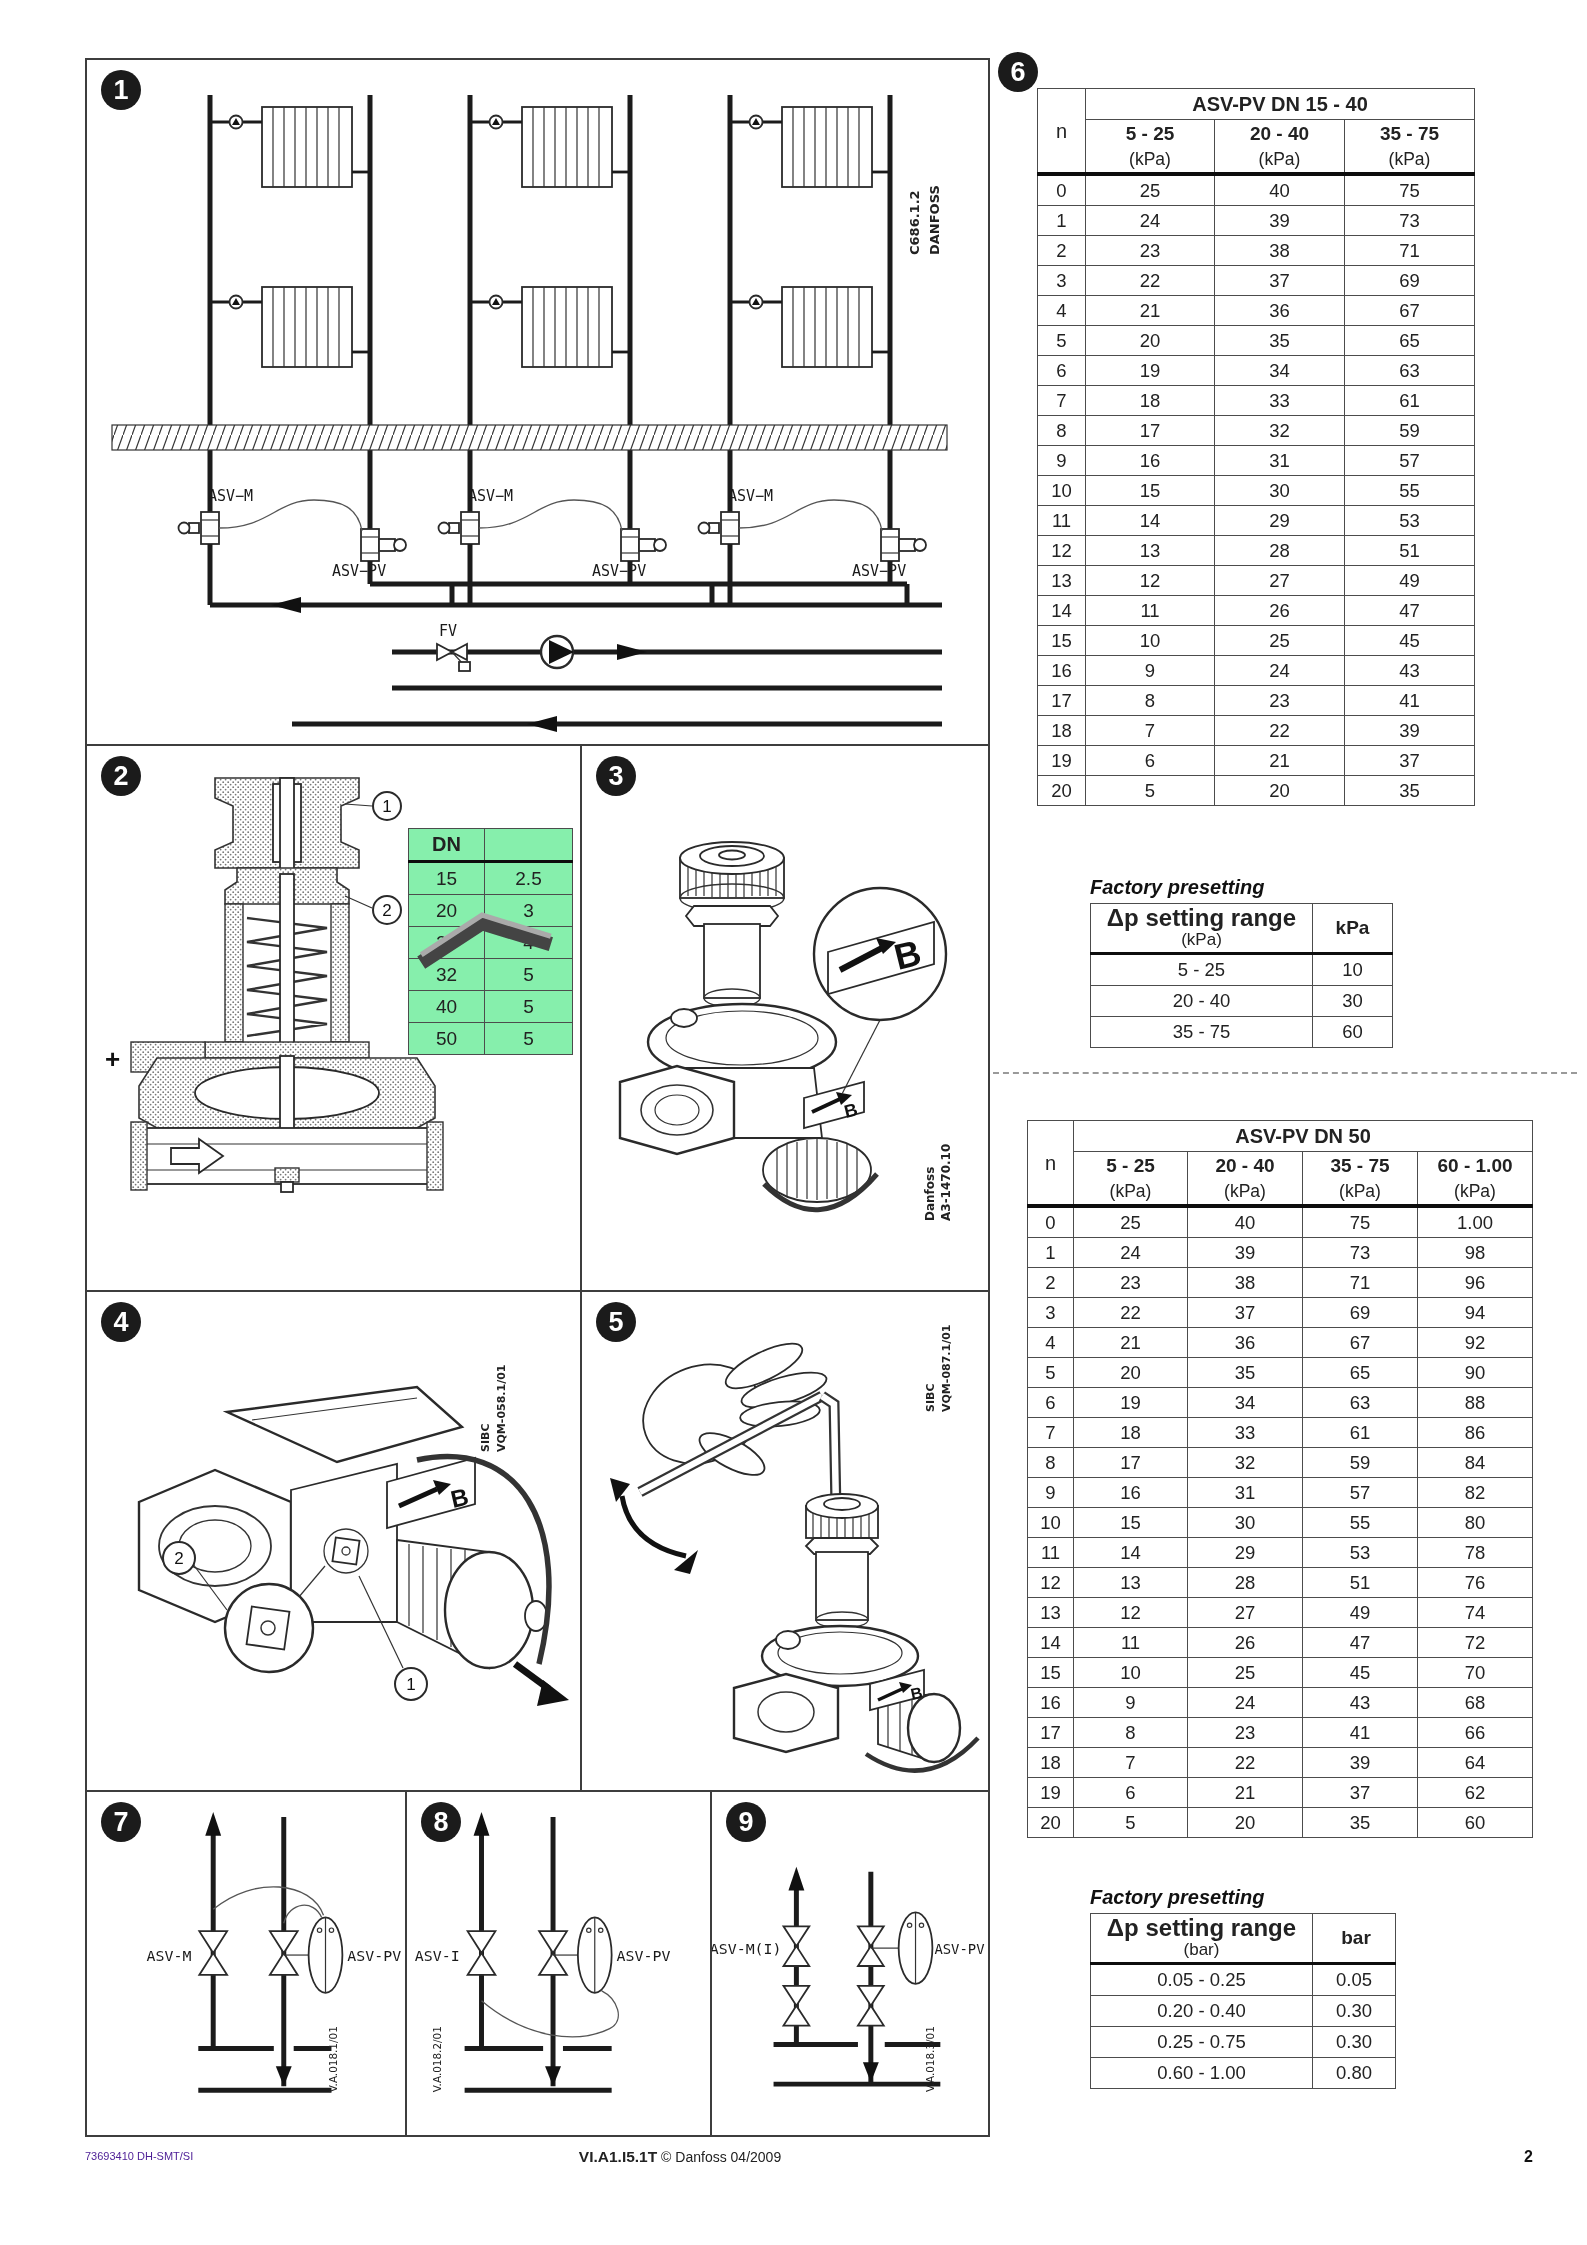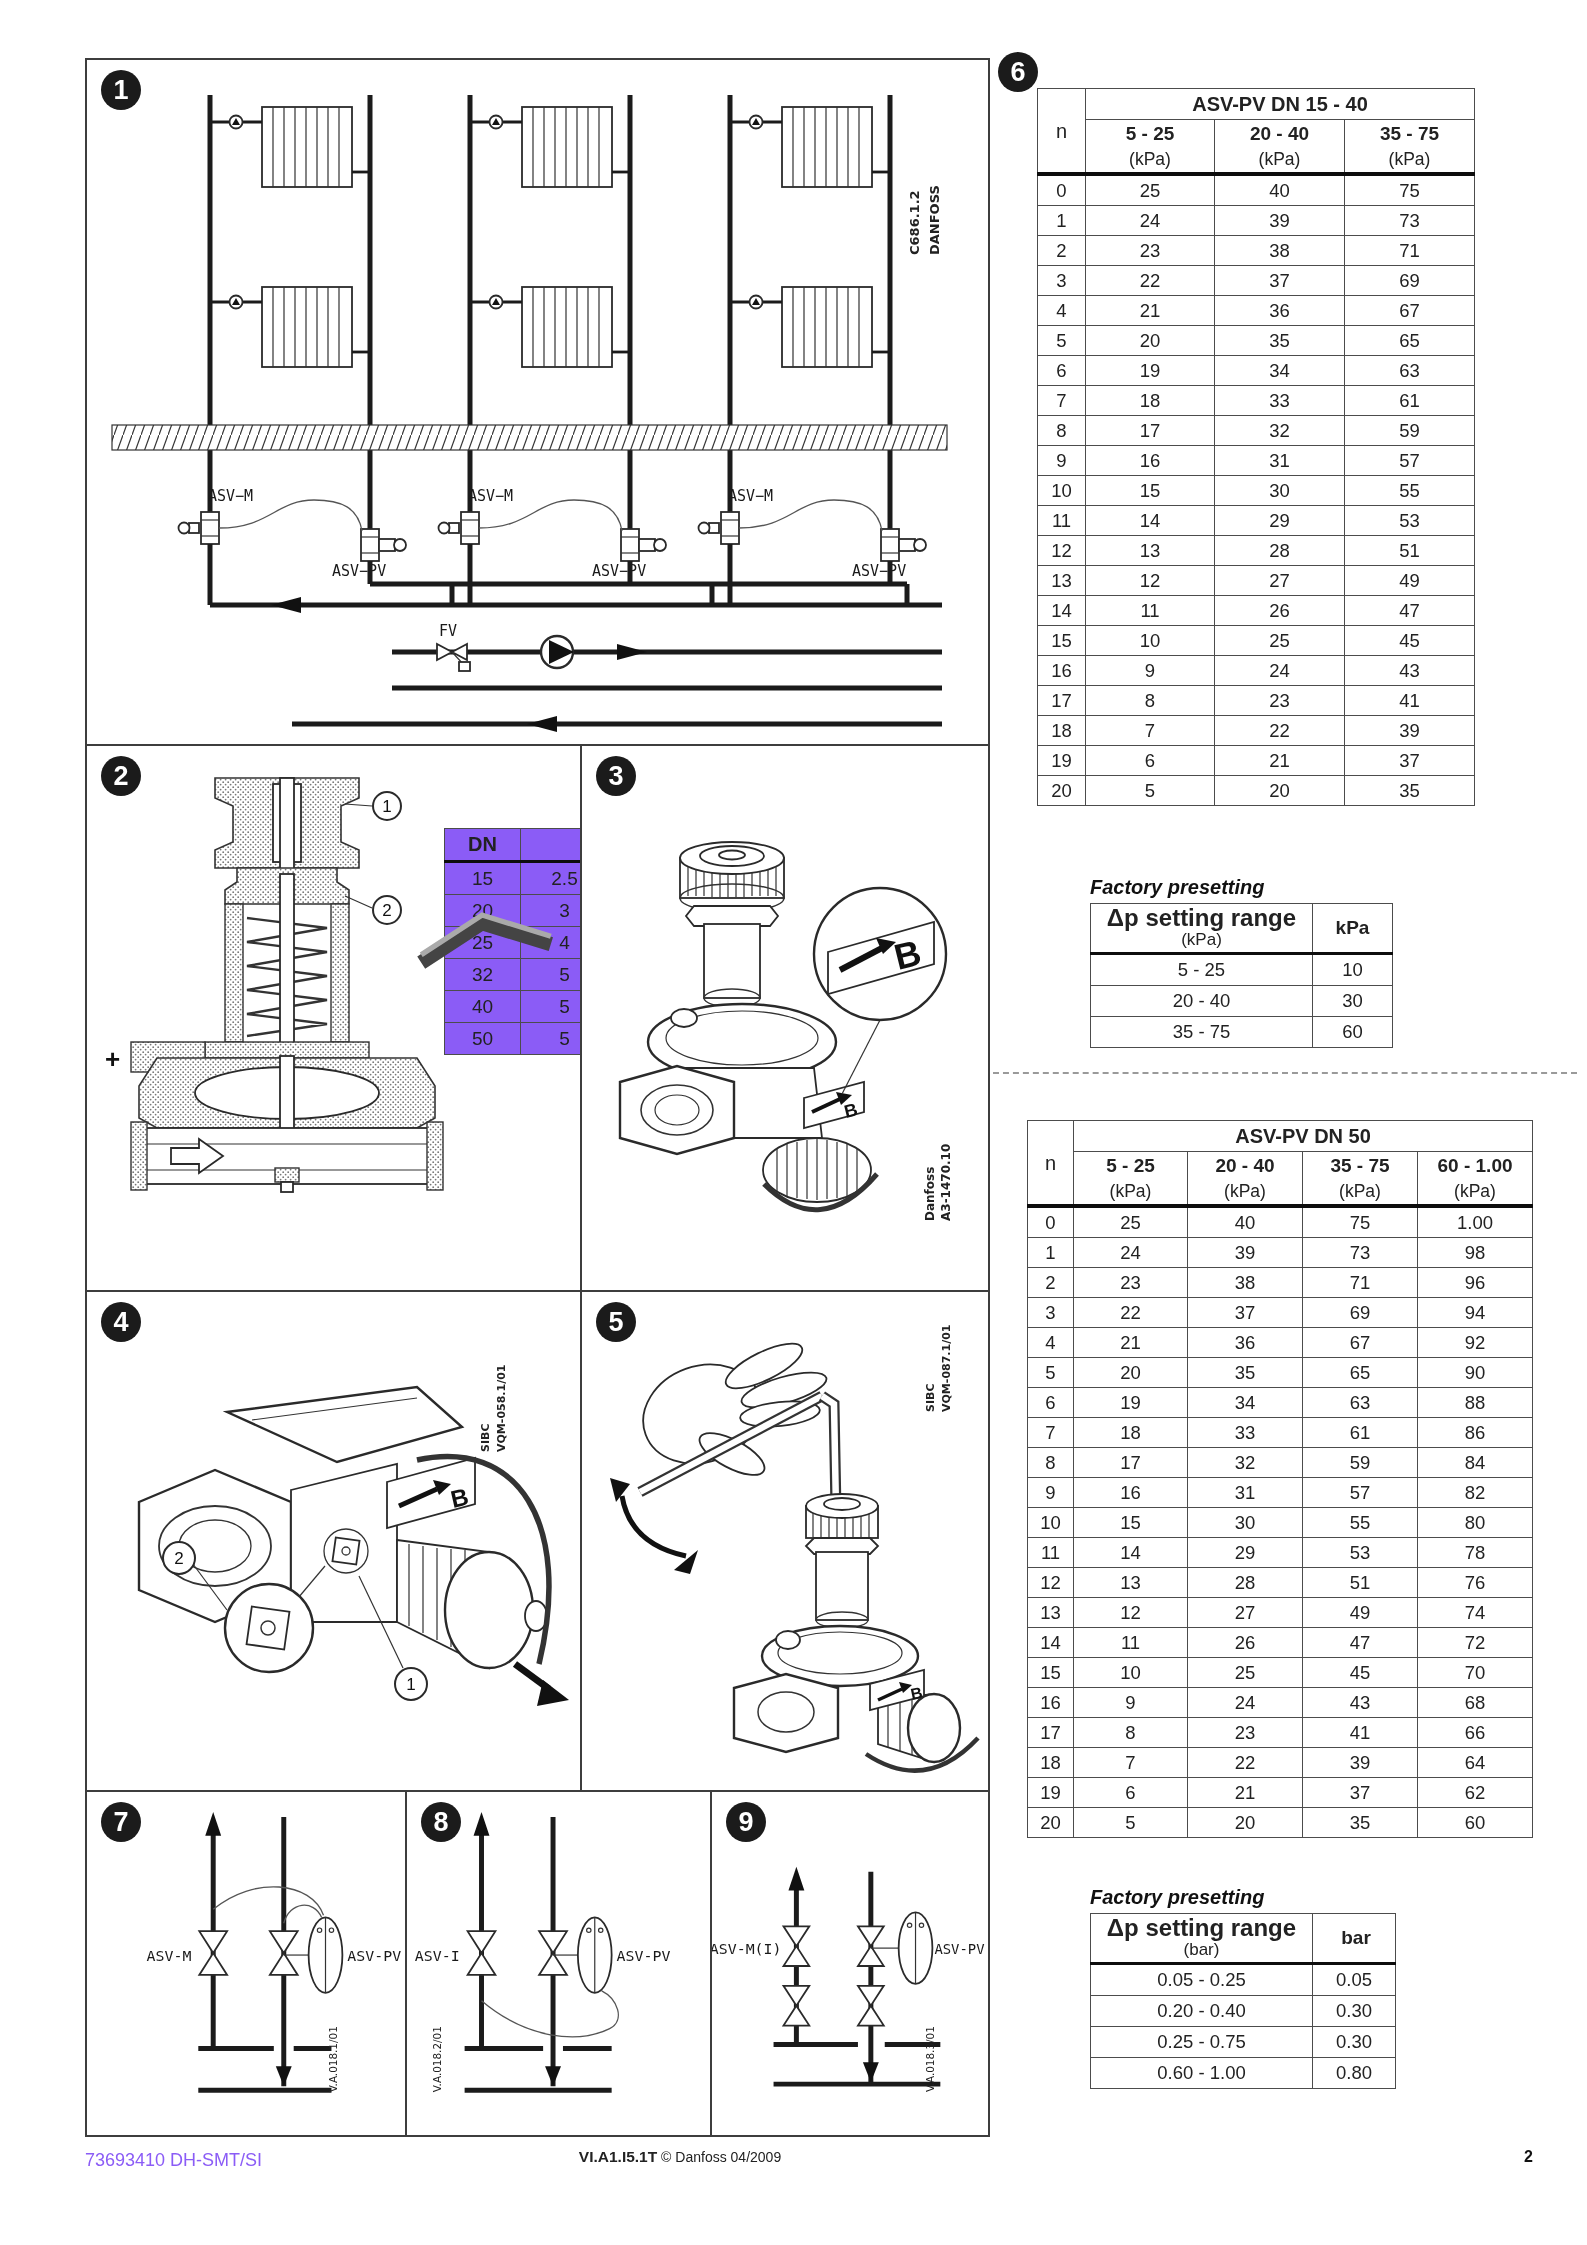--- a/index.html
+++ b/index.html
@@ -22,29 +22,29 @@
   .unit{display:block;font-weight:normal;font-size:17.5px;line-height:24px;}
 
   .fp-title{font-style:italic;font-weight:bold;font-size:20px;color:#111;}
   table.ptab{border-collapse:collapse;table-layout:fixed;background:#fff;}
   table.ptab th,table.ptab td{border:1.6px solid #4c4c4c;text-align:center;vertical-align:middle;
          font-size:18.5px;color:#222;padding:2px 4px;line-height:26px;}
   table.ptab tr.hd th{border-bottom:3.5px solid #0d0d0d;}
   .fp-r{display:block;font-weight:bold;font-size:24px;line-height:24px;}
   .fp-u{display:block;font-weight:normal;font-size:17px;line-height:20px;}
 
-  table.dntab{border-collapse:collapse;table-layout:fixed;background:#8b5cf6;margin-left:36px;}
+  table.dntab{border-collapse:collapse;table-layout:fixed;background:#86efac;}
   table.dntab th,table.dntab td{border:1.6px solid #4c4c4c;text-align:center;font-size:19px;
          color:#222;padding:2px;line-height:27px;}
   table.dntab tr.hd th{border-bottom:3.5px solid #0d0d0d;}
   table.dntab th.dnh{font-weight:bold;font-size:20px;}
 
   .dashsep{position:absolute;border-top:2.5px dashed #9a9a9a;}
 
-  .footer-left{position:absolute;left:85px;top:2150px;font-size:18px;color:#8b5cf6;}
+  .footer-left{position:absolute;left:85px;top:2150px;font-size:11px;color:#4c1d95;}
   .footer-center{position:absolute;left:0;top:2148px;width:1360px;text-align:center;font-size:14px;color:#222;}
   .footer-center b{font-size:15.5px;}
   .footer-page{position:absolute;right:54px;top:2148px;font-size:16px;font-weight:bold;color:#111;}
 
   
   .pipe{stroke:#1b1b1b;stroke-width:5;fill:none}
   .pipe2{stroke:#1b1b1b;stroke-width:2.8;fill:none}
   .thin{stroke:#333;stroke-width:1.2;fill:none}
   .med{stroke:#2a2a2a;stroke-width:1.8;fill:#fff}
   .med2{stroke:#2a2a2a;stroke-width:2.4;fill:#fff}

